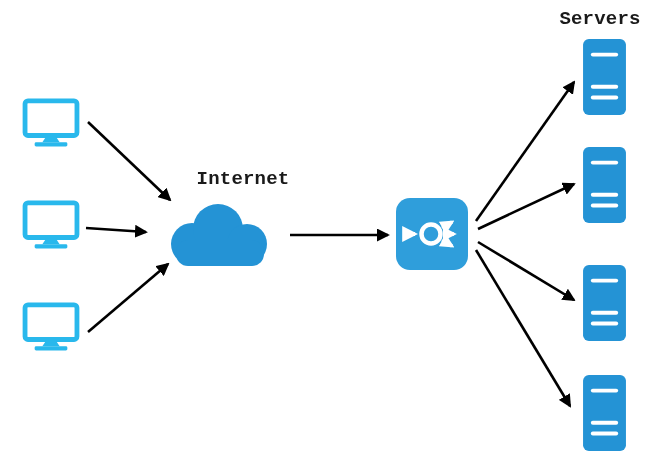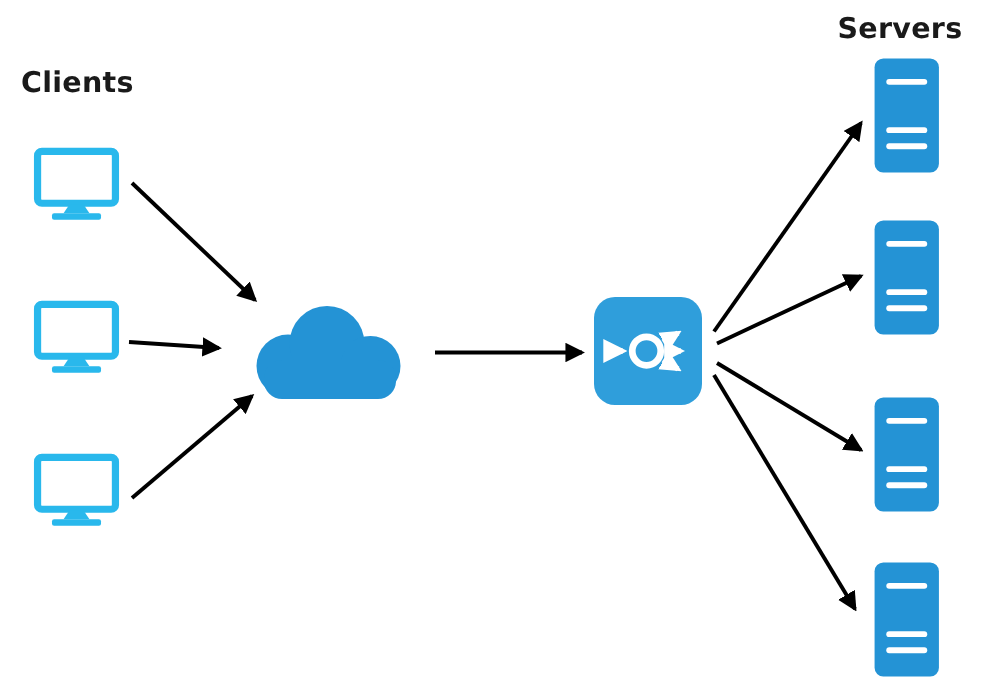--- a/index.html
+++ b/index.html
@@ -16,41 +16,42 @@
     overflow: hidden;
   }
   .label {
     position: absolute;
     font-weight: bold;
     font-size: 19px;
     line-height: 1.2;
     color: #1a1a1a;
     text-align: center;
     letter-spacing: 0.2px;
+    font-family: Liberation Mono, monospace;
   }
   .icon {
     position: absolute;
     display: block;
   }
   #arrow-layer {
     position: absolute;
     left: 0;
     top: 0;
     width: 656px;
     height: 462px;
     pointer-events: none;
   }
 </style>
 </head>
 <body>
 
 <div id="canvas">
 
-  <div class="label" style="left:14px; top:44px; text-align:left;">Clients</div>
 
+  <div class="label" style="left:178px; top:168px; width:130px;">Internet</div>
 
 
   <div class="label" style="left:546px; top:8px; width:108px;">Servers</div>
 
   <svg class="icon" style="left:22px; top:98px;" width="58" height="50" viewBox="0 0 60 52">
     <rect x="3" y="3" width="54" height="36" rx="3" fill="#ffffff" stroke="#29b8ec" stroke-width="5"></rect>
     <path d="M25 40 L35 40 L39 46 L21 46 Z" fill="#29b8ec"></path>
     <rect x="13" y="46" width="34" height="4.5" rx="1.5" fill="#29b8ec"></rect>
   </svg>
 

